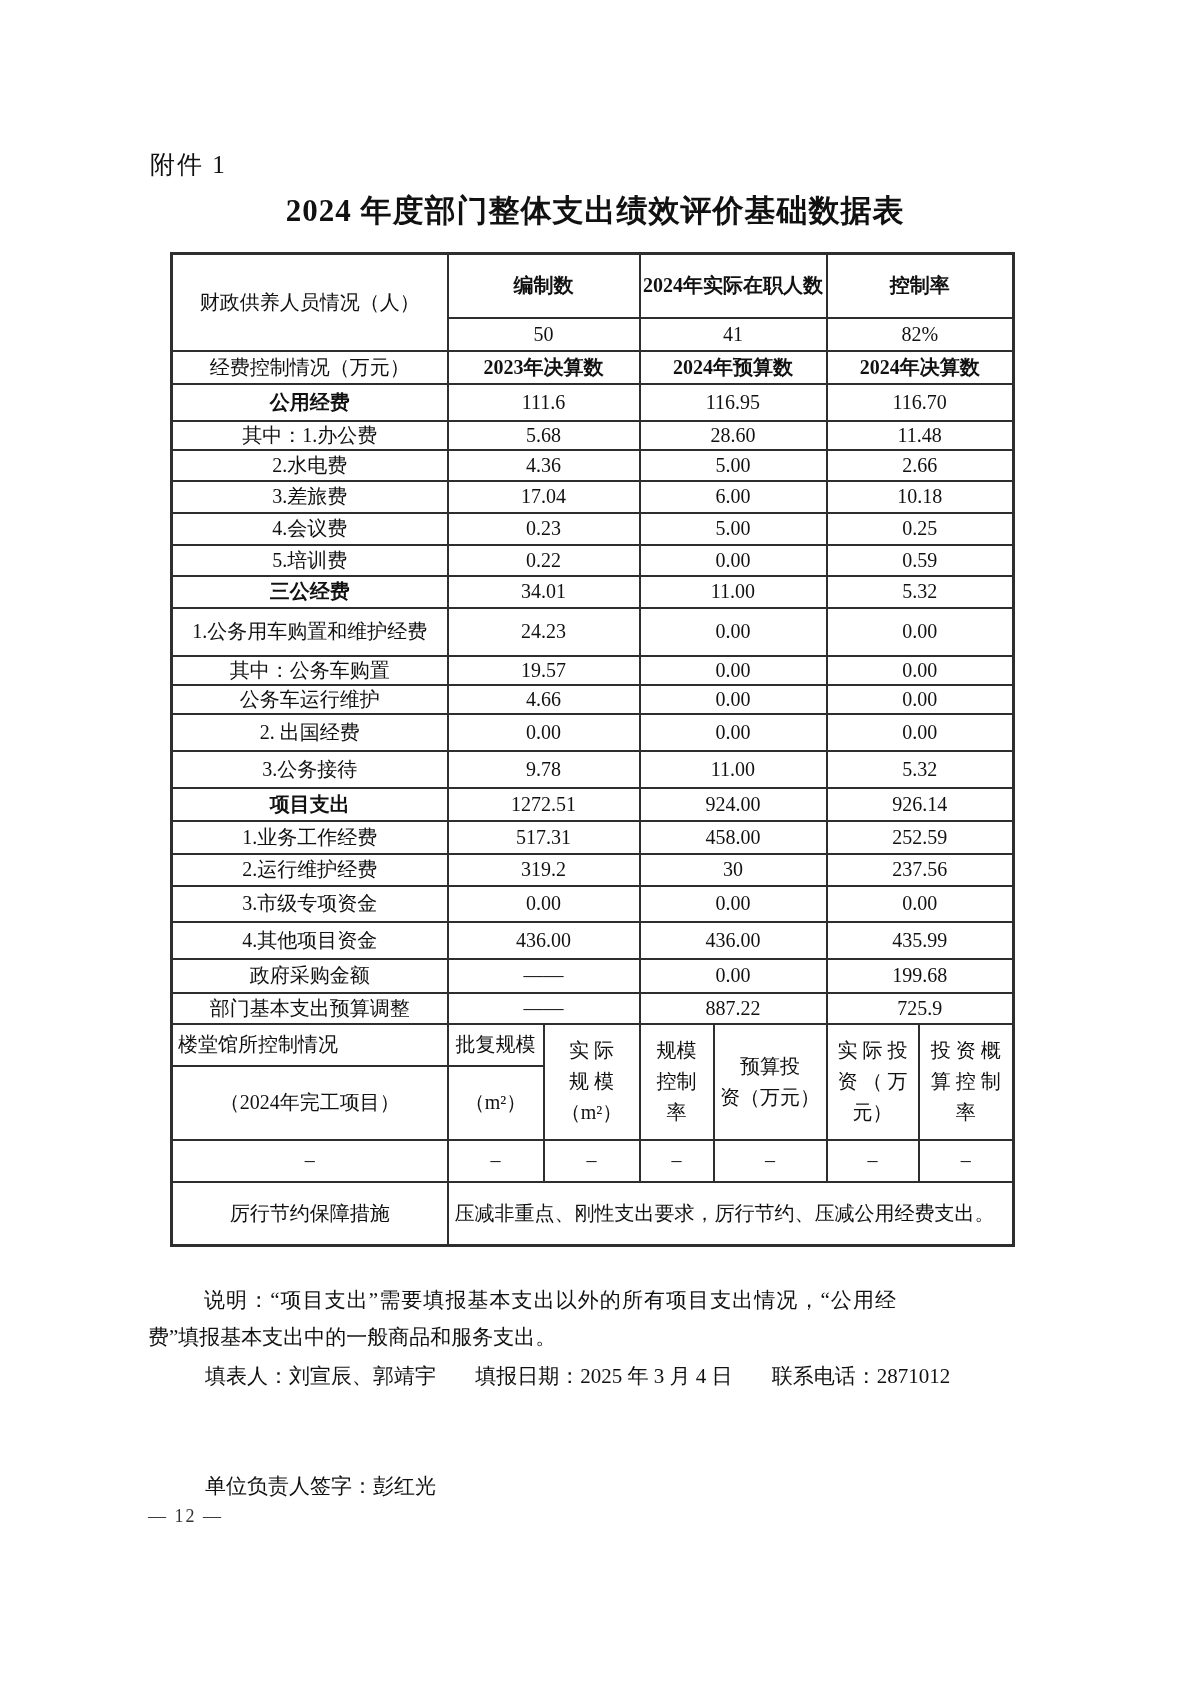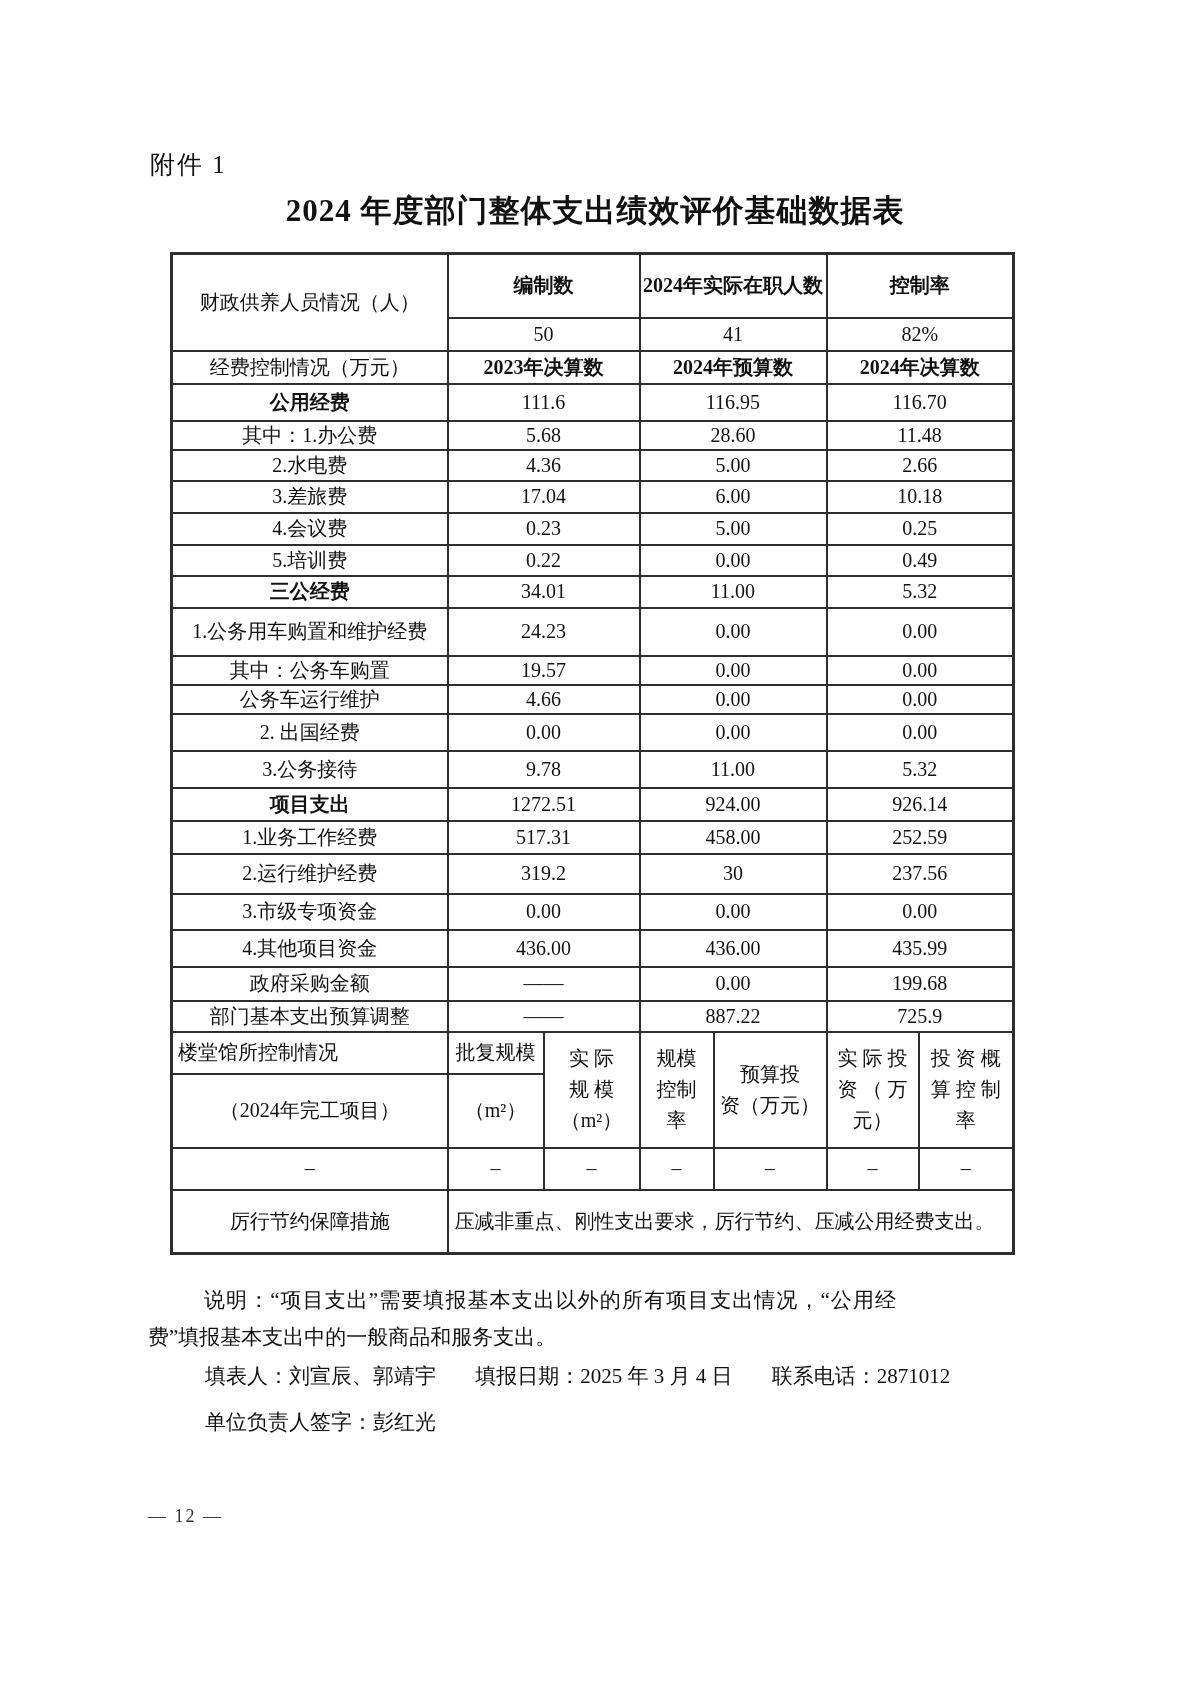--- a/index.html
+++ b/index.html
@@ -32,21 +32,21 @@
   .split-top.left{justify-content:flex-start;padding-left:5px;}
   .split-top.ctr{justify-content:center;}
   .split-bot{height:72px;display:flex;align-items:center;justify-content:center;}
   .measure-cell{text-align:left !important;padding-left:6px !important;font-size:20px;}
   .notes{
     position:absolute;left:148px;top:1282px;width:748px;
     font-size:21px;line-height:37px;text-indent:56px;text-align:justify;
   }
   .filler-line{position:absolute;left:205px;top:1362px;font-size:21px;}
   .filler-line span{margin-right:34px;}
-  .sign-line{position:absolute;left:205px;top:1408px;font-size:21px;}
+  .sign-line{position:absolute;left:205px;top:1472px;font-size:21px;}
   .page-num{position:absolute;left:148px;top:1506px;font-size:18px;color:#333;letter-spacing:2px;}
 </style>
 </head>
 <body>
 
 <div class="attachment">附件 1</div>
 <div class="doc-title">2024 年度部门整体支出绩效评价基础数据表</div>
 
 <table class="main">
   <colgroup>
@@ -106,21 +106,21 @@
   <tr style="height:32px">
     <td class="lbl i2">4.会议费</td>
     <td colspan="2">0.23</td>
     <td colspan="2">5.00</td>
     <td colspan="2">0.25</td>
   </tr>
   <tr style="height:31px">
     <td class="lbl i2">5.培训费</td>
     <td colspan="2">0.22</td>
     <td colspan="2">0.00</td>
-    <td colspan="2">0.49</td>
+    <td colspan="2">0.59</td>
   </tr>
   <tr style="height:32px">
     <td class="lbl b">三公经费</td>
     <td colspan="2">34.01</td>
     <td colspan="2">11.00</td>
     <td colspan="2">5.32</td>
   </tr>
   <tr style="height:48px">
     <td class="lbl i1">1.公务用车购置和维护经费</td>
     <td colspan="2">24.23</td>
@@ -156,21 +156,21 @@
     <td colspan="2">1272.51</td>
     <td colspan="2">924.00</td>
     <td colspan="2">926.14</td>
   </tr>
   <tr style="height:33px">
     <td class="lbl i1">1.业务工作经费</td>
     <td colspan="2">517.31</td>
     <td colspan="2">458.00</td>
     <td colspan="2">252.59</td>
   </tr>
-  <tr style="height:40px">
+  <tr style="height:32px">
     <td class="lbl i3">2.运行维护经费</td>
     <td colspan="2">319.2</td>
     <td colspan="2">30</td>
     <td colspan="2">237.56</td>
   </tr>
   <tr style="height:36px">
     <td class="lbl i1">3.市级专项资金</td>
     <td colspan="2">0.00</td>
     <td colspan="2">0.00</td>
     <td colspan="2">0.00</td>

